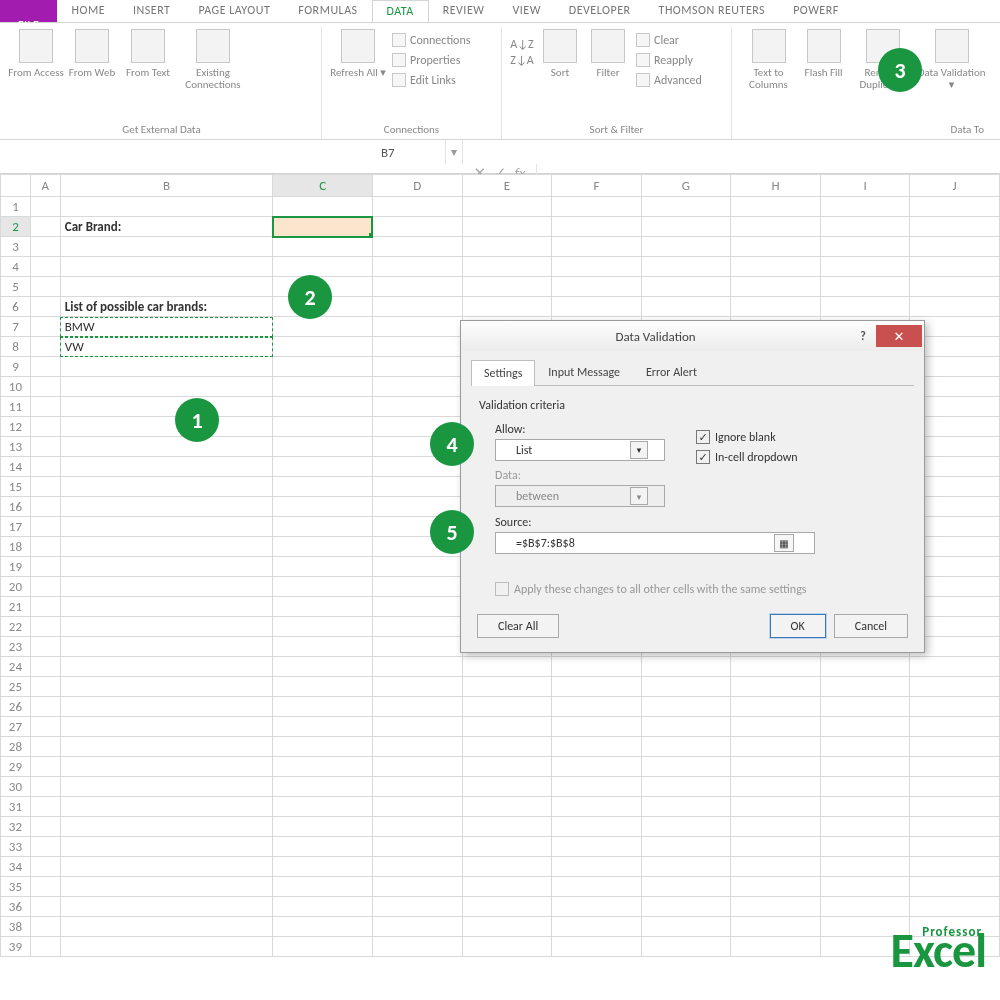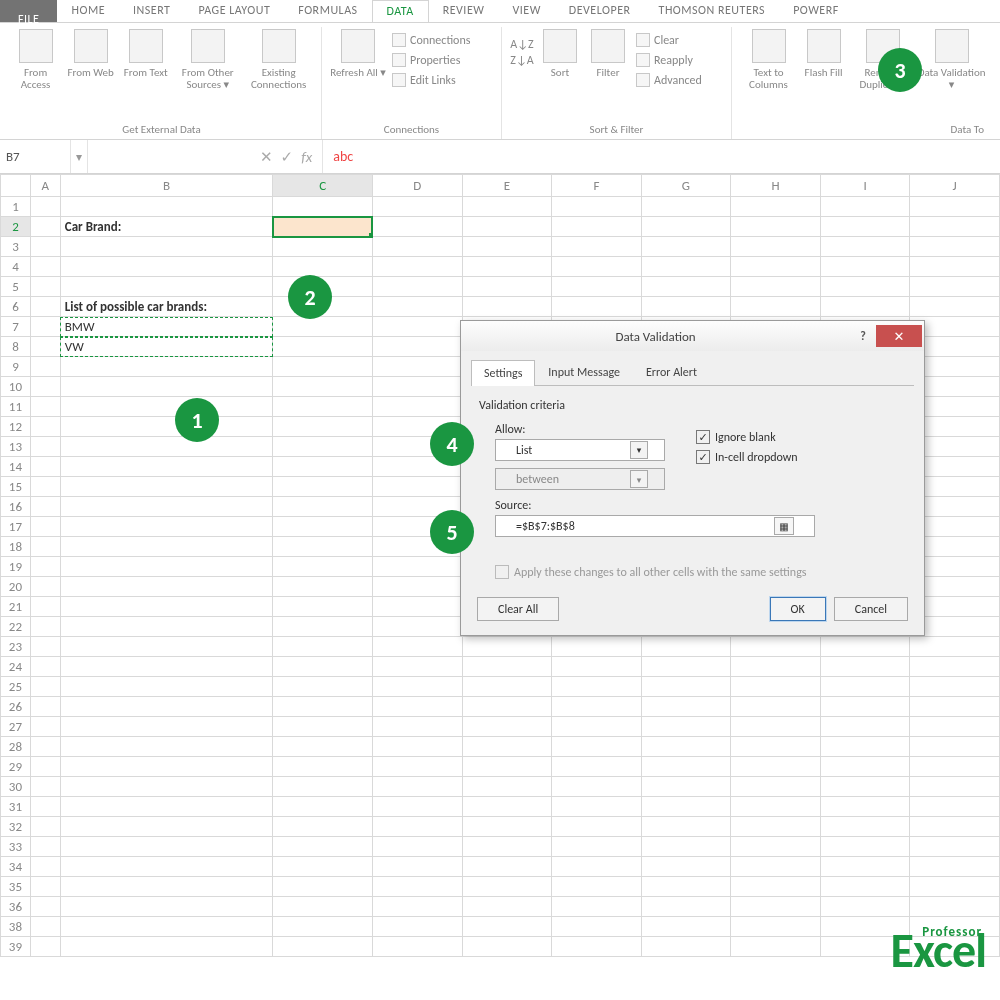--- a/index.html
+++ b/index.html
@@ -1,36 +1,36 @@
 <!DOCTYPE html>
 <html><head>
 <meta charset="utf-8">
 <style>
   * { box-sizing: border-box; margin: 0; padding: 0; font-family: "Segoe UI", Calibri, Arial, sans-serif; }
   body { width: 1000px; height: 1000px; background: #fff; overflow: hidden; position: relative; font-size: 12px; color: #444; }
 
   
   .ribbon-tabs { display: flex; align-items: stretch; height: 22px; font-size: 12px; color: #777; }
   .ribbon-tab { padding: 3px 14px 0 14px; letter-spacing: 0.5px; cursor: default; }
-  .ribbon-tab.file { background:#737373; color:#fff; padding:12px 18px 0 18px; }
+  .ribbon-tab.file { background:#a21caf; color:#fff; padding:18px 18px 0 18px; }
   .ribbon-tab.active { color:#1a9641; border:1px solid #d4d4d4; border-bottom:none; background:#fff; }
 
   
   .ribbon { border-top:1px solid #d4d4d4; border-bottom:1px solid #d4d4d4; background:#fff; padding:4px 2px 0 2px; height:118px; display:flex; }
   .group { border-right:1px solid #e4e4e4; padding:0 6px; display:flex; flex-direction:column; justify-content:space-between; }
   .group .group-label { text-align:center; color:#888; font-size:11px; padding:2px 0 3px 0; }
   .big-btns { display:flex; }
   .big-btn { width:56px; text-align:center; padding-top:2px; color:#888; font-size:11px; line-height:1.1; }
   .big-btn .icon { width:34px; height:34px; margin:0 auto 4px auto; border:1px solid #c8c8c8; background:#f3f3f3; }
   .small-btn { color:#888; font-size:12px; padding:2px 4px; display:flex; align-items:center; gap:4px; }
   .small-icon { width:14px; height:14px; border:1px solid #c8c8c8; background:#f6f6f6; }
   .stack { display:flex; flex-direction:column; justify-content:flex-start; gap:2px; padding-top:4px; }
 
   
-  .formula-bar { display:flex; align-items:center; height:34px; border-bottom:1px solid #d4d4d4; }
+  .formula-bar { display:flex; align-items:center; height:34px; border-bottom:1px solid #d4d4d4;flex-direction:column; }
   .name-box { width:250px; height:100%; display:flex; align-items:center; }
   .name-box input { width:70px; height:24px; border:none; padding:0 6px; font-size:13px; color:#555; }
   .name-box .dd { width:18px; height:100%; border-left:1px solid #e4e4e4; border-right:1px solid #e4e4e4; color:#999; display:flex; align-items:center; justify-content:center; }
   .fb-mid { display:flex; align-items:center; gap:8px; padding:0 10px; border-right:1px solid #e4e4e4; height:100%; color:#aaa; }
   .fb-mid .sym { font-size:15px; }
   .fb-input { flex:1; padding:0 10px; font-size:14px; color:#ef4444; }
 
   
   .grid-area { position:relative; }
   table.sheet { border-collapse:collapse; table-layout:fixed; }
@@ -94,21 +94,20 @@
   <div class="ribbon-tab">THOMSON REUTERS</div>
   <div class="ribbon-tab">POWERF</div>
 </div>
 
 <div class="ribbon">
   <div class="group" style="width:320px">
     <div class="big-btns">
       <div class="big-btn"><div class="icon"></div><span>From Access</span></div>
       <div class="big-btn"><div class="icon"></div><span>From Web</span></div>
       <div class="big-btn"><div class="icon"></div><span>From Text</span></div>
-      <div class="big-btn" style="width:70px"><div class="icon"></div><span>From Other Sources ▾</span></div>
       <div class="big-btn" style="width:74px"><div class="icon"></div><span>Existing Connections</span></div>
     </div>
     <div class="group-label">Get External Data</div>
   </div>
 
   <div class="group" style="width:180px">
     <div style="display:flex">
       <div class="big-btn" style="width:60px"><div class="icon"></div><span>Refresh All ▾</span></div>
       <div class="stack">
         <div class="small-btn">
@@ -743,20 +742,21 @@
               <span>Ignore blank</span>
             </label>
           <label class="chk">
               <span class="box">✓</span>
               <span>In-cell dropdown</span>
             </label>
         </div>
       </div>
 
       <div class="field-col" style="margin-top:4px">
+        <span style="color:#999">Data:</span>
         <div class="combo disabled">
           <span>between</span>
           <span class="arrow">▾</span>
         </div>
       </div>
 
       <div class="field-col" style="margin-top:8px">
         <span>Source:</span>
         <div class="txt">
           <span>=$B$7:$B$8</span>

